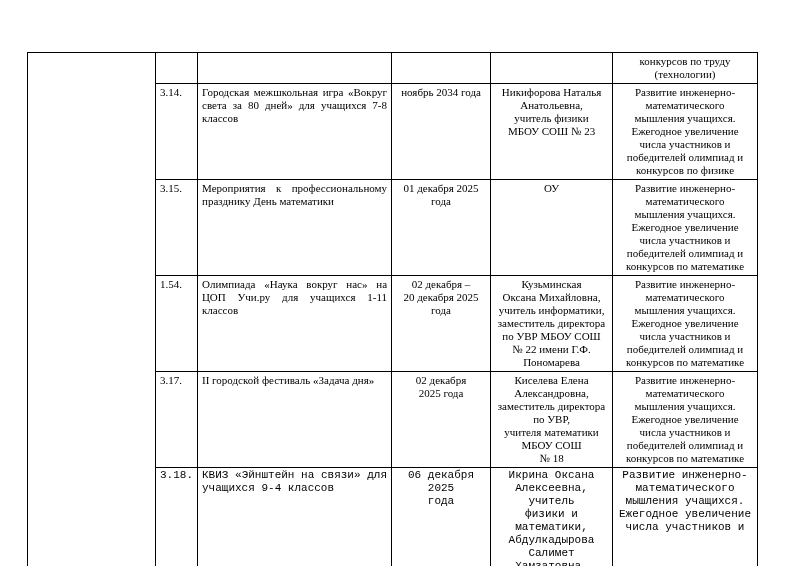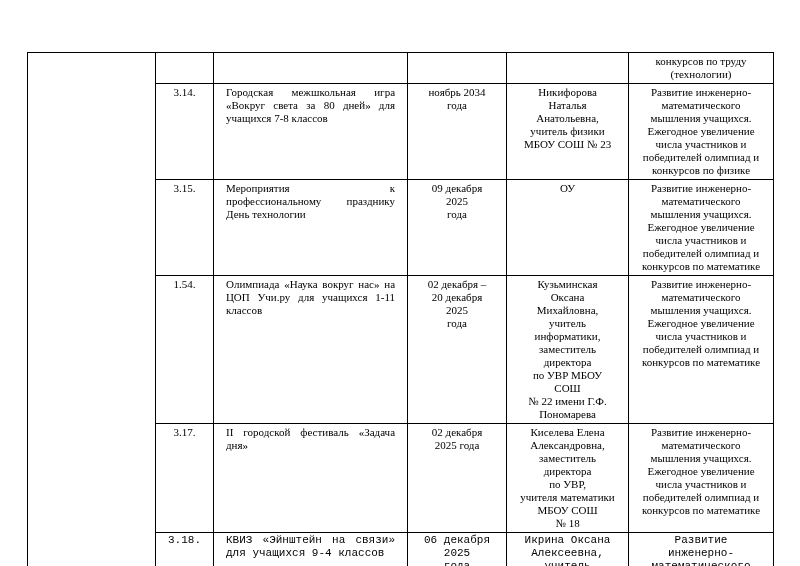--- a/index.html
+++ b/index.html
@@ -18,25 +18,25 @@
     position: absolute;
     left: 27px;
     top: 52px;
     border-collapse: collapse;
     table-layout: fixed;
     background: #ffffff;
   }
   table.plan-table td {
     border: 1px solid #000000;
     vertical-align: top;
-    padding: 2px 12px;
+    padding: 2px 4px;
     overflow: hidden;
   }
   td.left-cell { padding: 0; }
-  td.num-cell  { text-align: center; padding: 2px 1px; }
+  td.num-cell  { text-align: left; padding: 2px 1px; }
   td.event-cell { text-align: justify; }
   td.date-cell, td.resp-cell, td.result-cell {
     text-align: center;
     white-space: pre-line;
     padding: 2px 3px;
   }
   tr.row-last td { padding-top: 1px; font-family: Liberation Mono, monospace; }
 </style>
 </head>
 <body>
@@ -74,22 +74,22 @@
 математического
 мышления учащихся.
 Ежегодное увеличение
 числа участников и
 победителей олимпиад и
 конкурсов по физике</td>
       </tr>
 
       <tr style="height:92px">
         <td class="num-cell">3.15.</td>
-        <td class="event-cell">Мероприятия к профессиональному празднику День технологии</td>
-        <td class="date-cell">09 декабря 2025
+        <td class="event-cell">Мероприятия к профессиональному празднику День математики</td>
+        <td class="date-cell">01 декабря 2025
 года</td>
         <td class="resp-cell">ОУ</td>
         <td class="result-cell">Развитие инженерно-
 математического
 мышления учащихся.
 Ежегодное увеличение
 числа участников и
 победителей олимпиад и
 конкурсов по математике</td>
       </tr>

